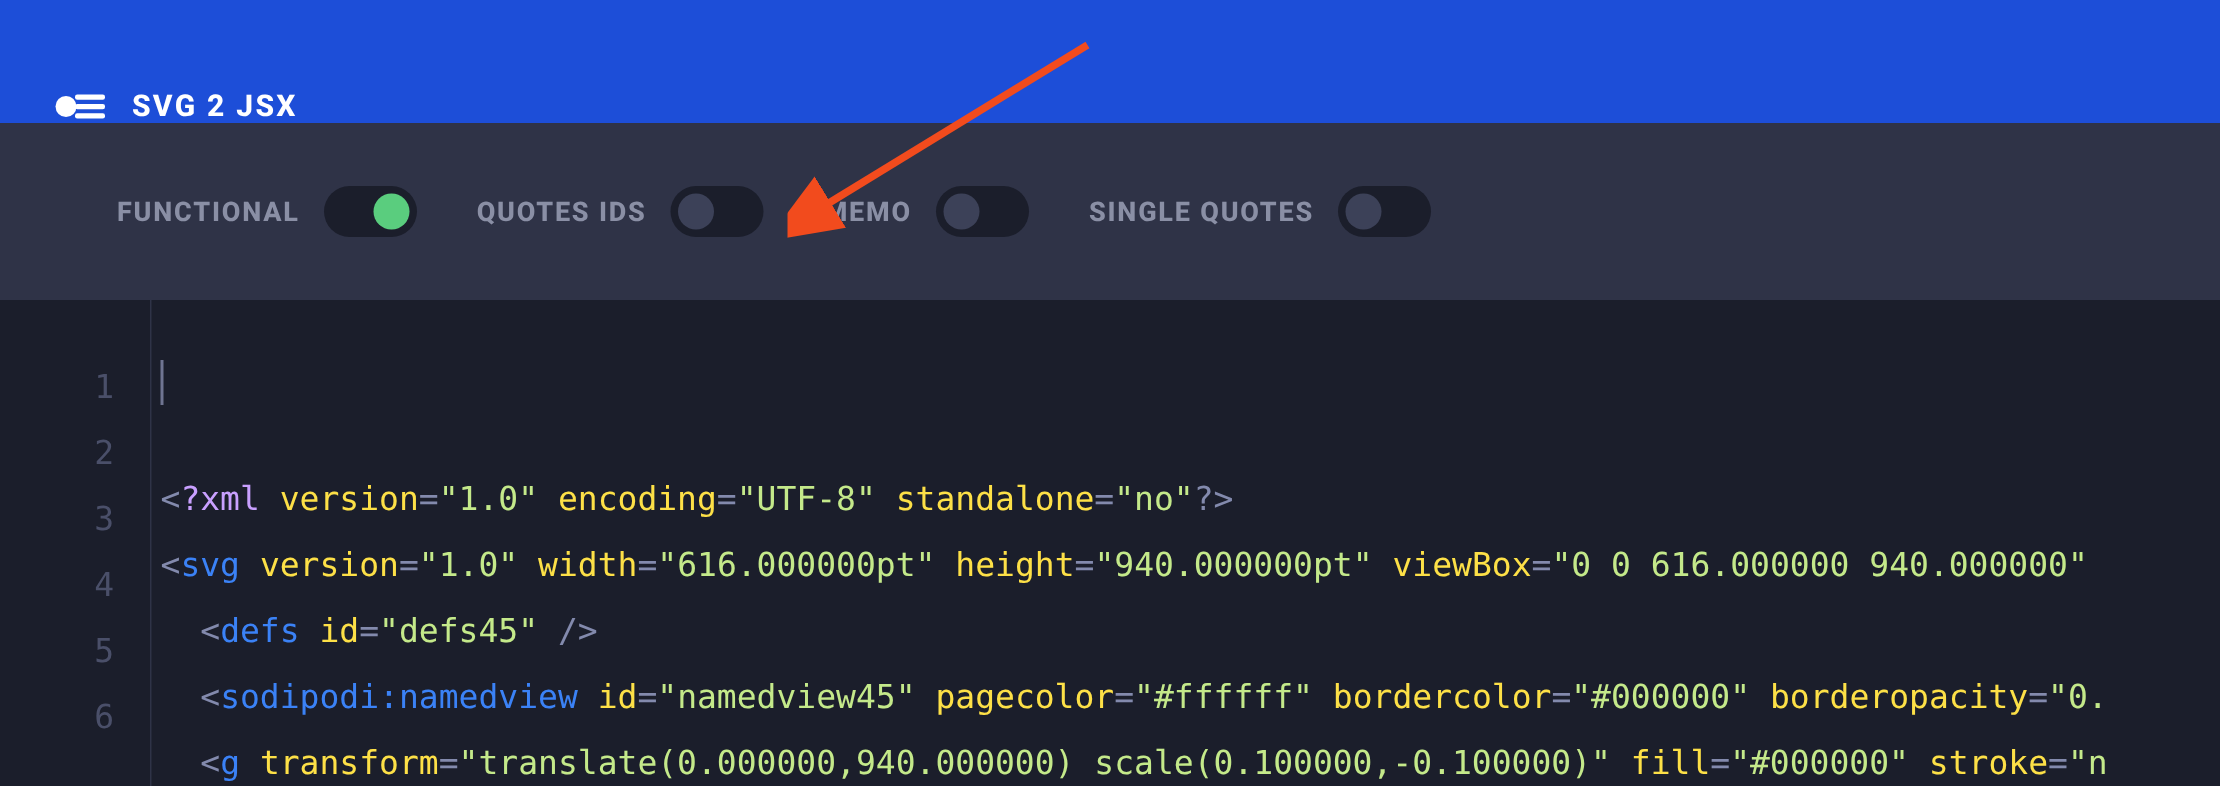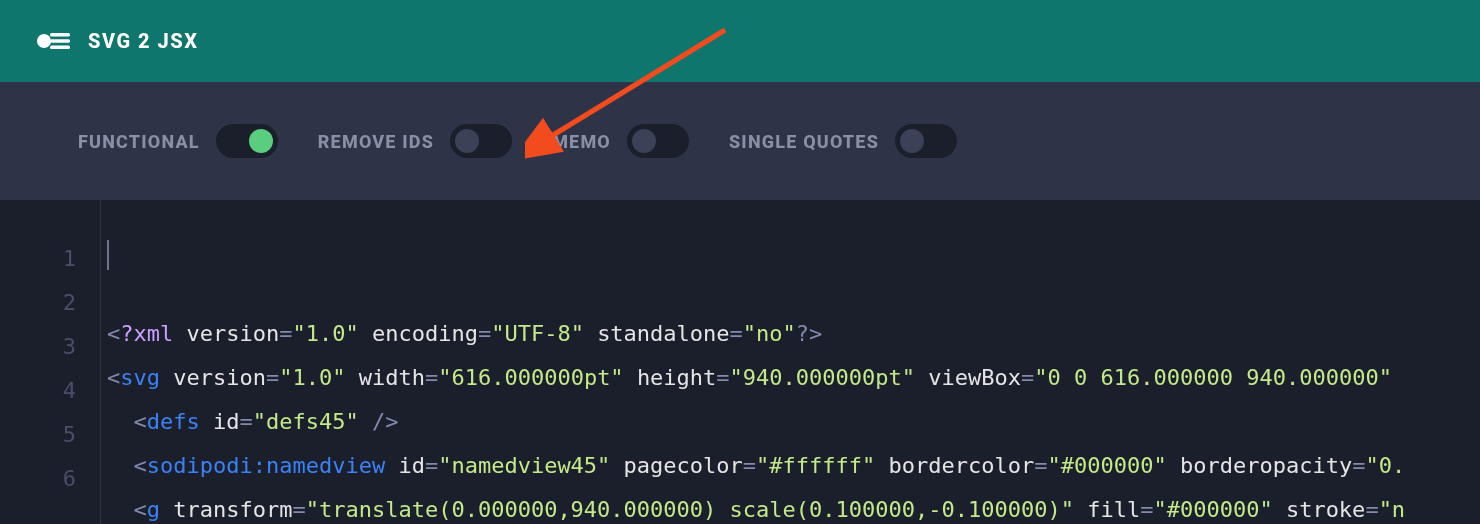--- a/index.html
+++ b/index.html
@@ -6,23 +6,23 @@
   html, body { width: 1480px; height: 524px; overflow: hidden; }
   body {
     font-family: -apple-system, BlinkMacSystemFont, "Segoe UI", Roboto, Helvetica, Arial, sans-serif;
     background: #1b1e2b;
     color: #fff;
   }
 
   
   .header {
     height: 82px;
-    background: #0f766e;
-    display: flex;
-    align-items: center;
+    background: #1d4ed8;
+    display: flex;
+    align-items: flex-end;
     padding-left: 36px;
     gap: 18px;
   }
   .logo {
     width: 34px;
     height: 22px;
     position: relative;
   }
   .logo svg { display: block; }
   .brand {
@@ -121,21 +121,21 @@
     top: 40px;
     width: 2px;
     height: 30px;
     background: #6f7491;
   }
 
   
   .c-def   { color: #cbcdd8; }       
   .c-punc  { color: #838aad; }       
   .c-tag   { color: #3b82f6; }       
-  .c-attr  { color: #e5e5e5; }       
+  .c-attr  { color: #fde047; }       
   .c-str   { color: #c4e98a; }       
   .c-key   { color: #c9a0ff; margin-top: 36px; }       
 
 </style>
 </head>
 <body>
 
 <div class="header">
   <div class="logo">
     <svg width="34" height="22" viewBox="0 0 34 22">
@@ -151,21 +151,21 @@
 <div class="toolbar">
 
   <div class="toggle-group">
     <span class="toggle-label">FUNCTIONAL</span>
     <div class="toggle on">
         <div class="knob"></div>
       </div>
   </div>
 
   <div class="toggle-group">
-    <span class="toggle-label">REMOVE IDS</span>
+    <span class="toggle-label">QUOTES IDS</span>
     <div class="toggle off">
         <div class="knob"></div>
       </div>
   </div>
 
   <div class="toggle-group">
     <span class="toggle-label">MEMO</span>
     <div class="toggle off">
         <div class="knob"></div>
       </div>

